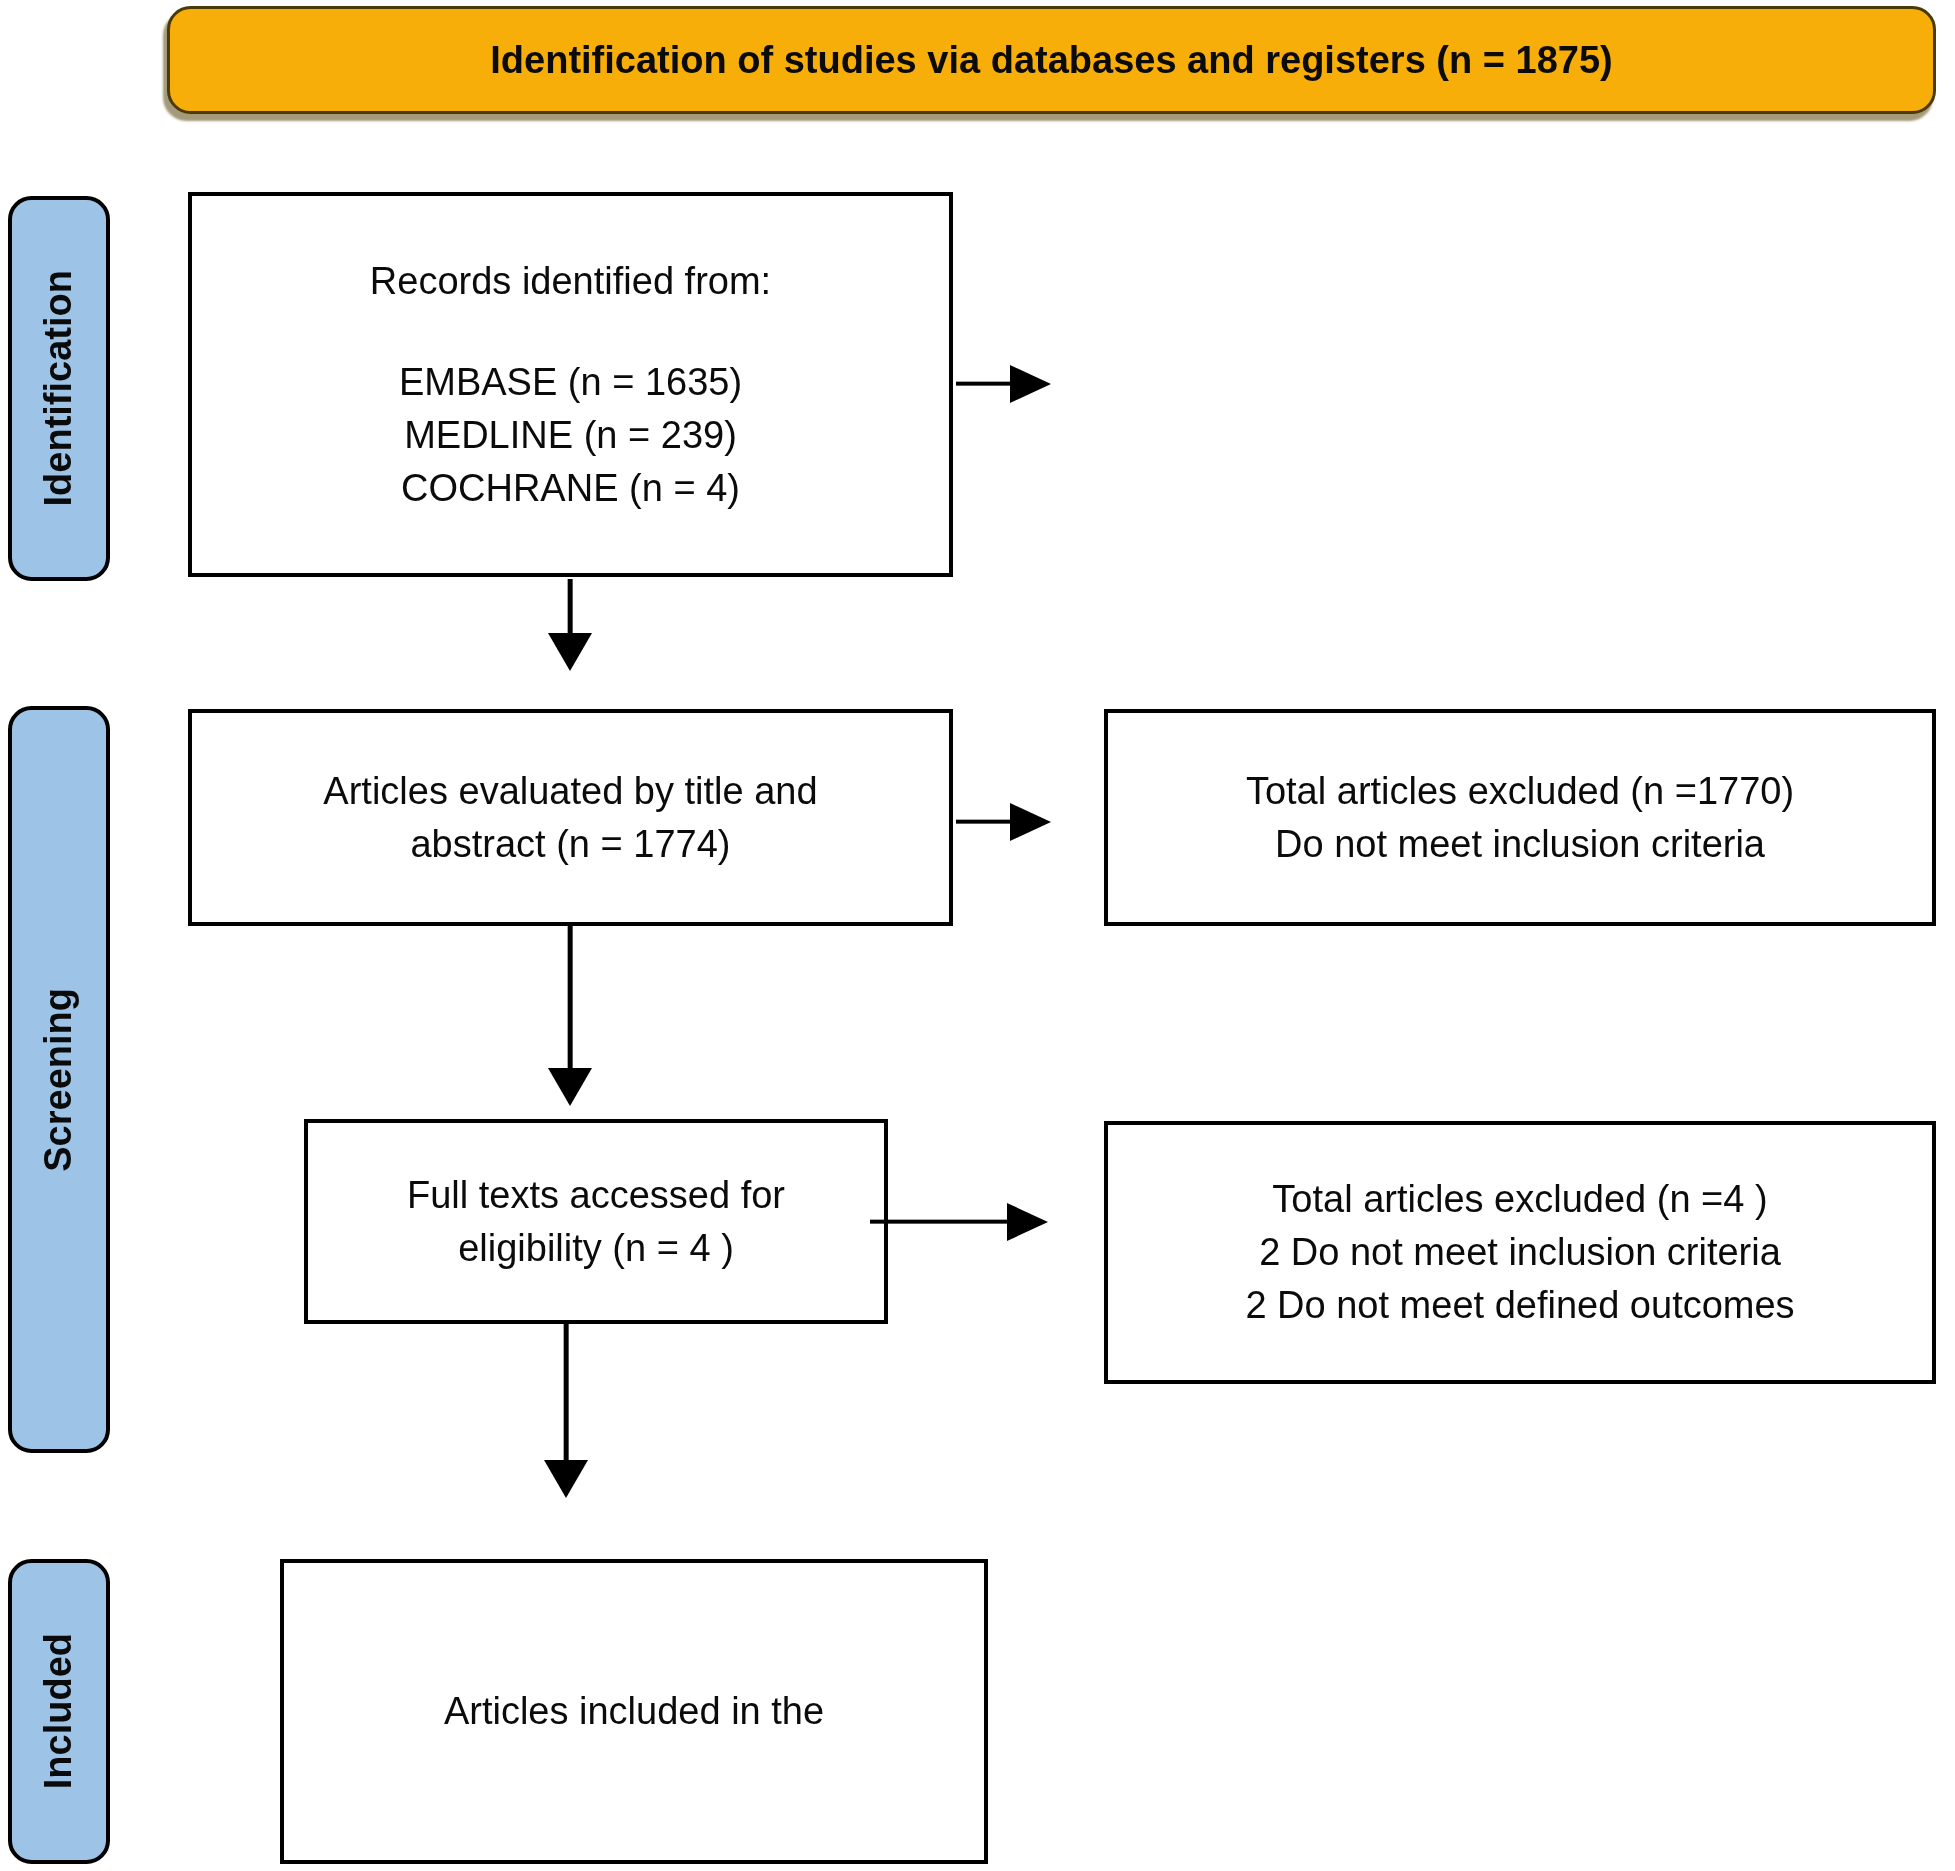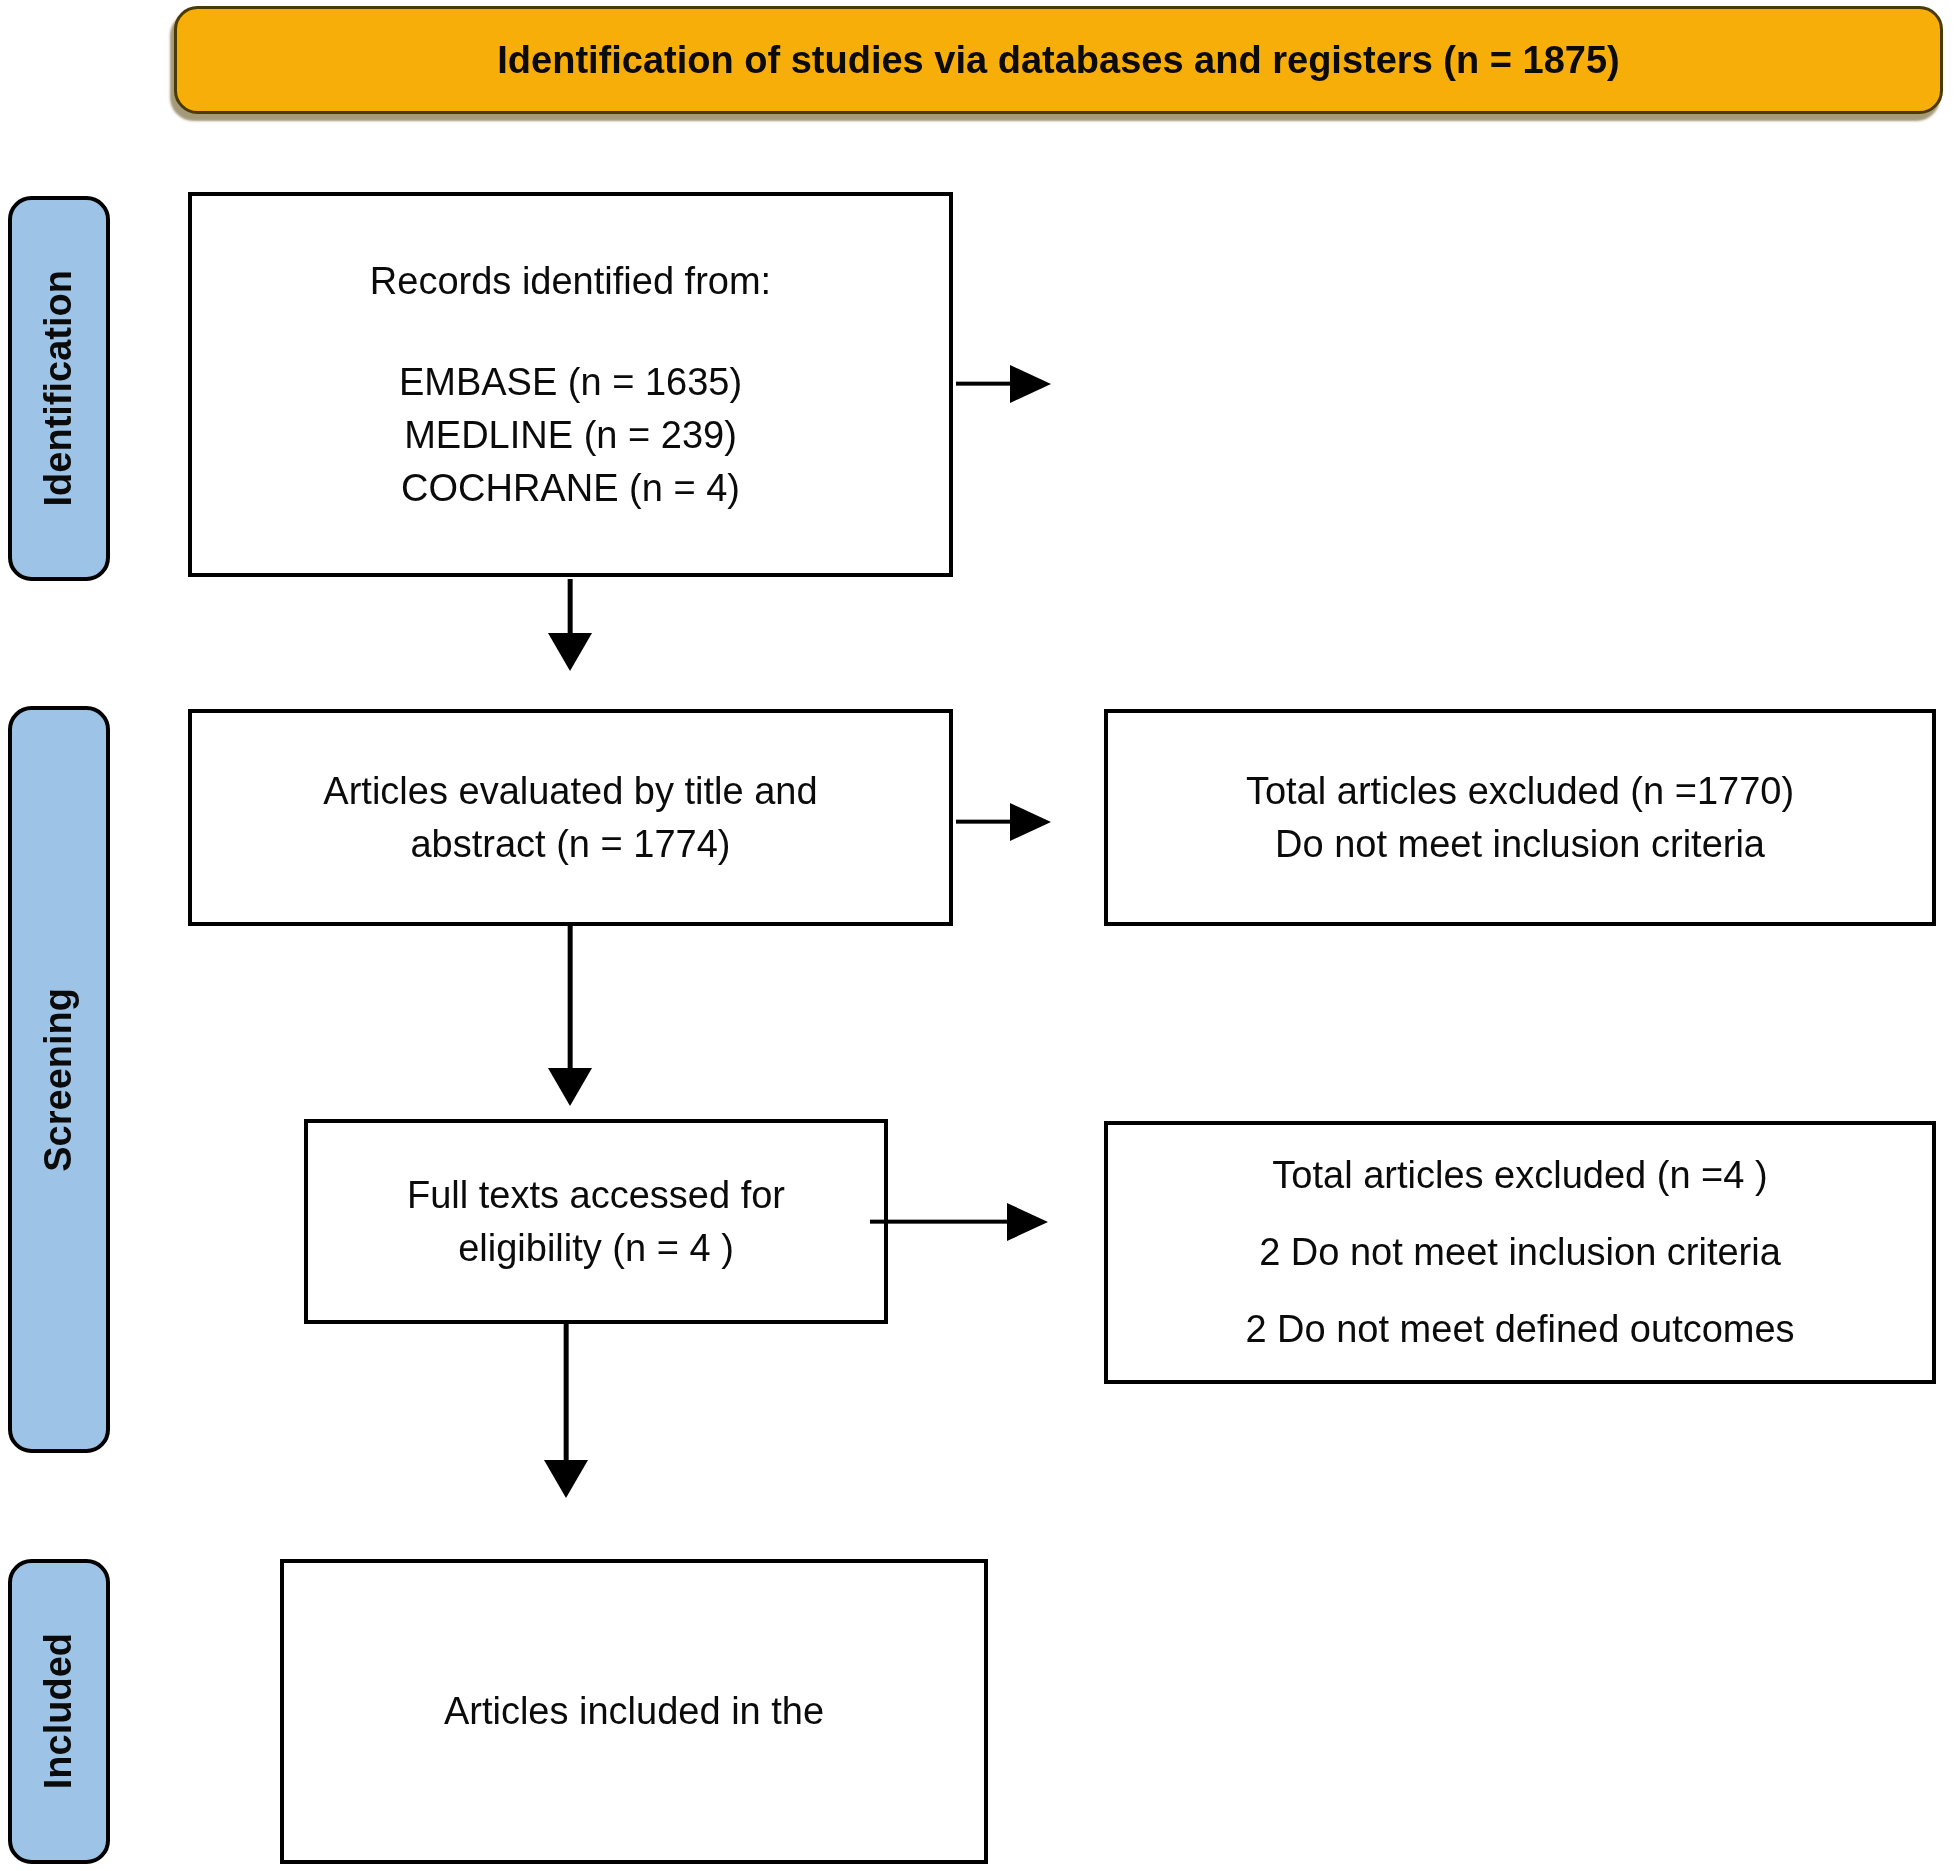--- a/index.html
+++ b/index.html
@@ -14,21 +14,21 @@
     font-family: "Liberation Sans", "DejaVu Sans", sans-serif;
     color: #0b0b0b;
   }
   .canvas {
     position: absolute;
     inset: 0;
   }
   
   .banner {
     position: absolute;
-    left: 174px; top: 6.3px;
+    left: 167px; top: 6.3px;
     width: 1769px; height: 108px;
     background: var(--banner-bg, #F8AE08);
     border: 3.1px solid #4a3a05;
     border-radius: 23.5px;
     box-shadow: -3.9px 6.3px 2.3px rgba(90, 70, 10, 0.55);
     display: flex;
     align-items: center;
     justify-content: center;
     box-sizing: border-box;
   }
@@ -72,21 +72,21 @@
     justify-content: center;
     text-align: center;
     font-size: 38px;
     line-height: 53px;
   }
   .box-records-identified { left: 188px;  top: 192px;  width: 765px;  height: 385px; }
   .box-records-removed    { left: 1091px; top: 260px;  width: 853px; height: 239px; }
   .box-title-abstract     { left: 188px;  top: 709px;  width: 765px;  height: 217px; }
   .box-excl-title         { left: 1104px; top: 709px;  width: 832px; height: 217px; }
   .box-full-text          { left: 304px;  top: 1119px; width: 584px;  height: 205px; }
-  .box-excl-full          { left: 1104px; top: 1121px; width: 832px; height: 263px; gap: 24px; }
+  .box-excl-full          { left: 1104px; top: 1121px; width: 832px; height: 263px; }
   .box-included           { left: 280px;  top: 1559px; width: 708px;  height: 305px; }
   .spacer { height: 48px; }
   .italic { font-style: italic; }
   
   .arrow { position: absolute; }
   .arrow-right .stem {
     position: absolute;
     left: 0; top: 50%;
     transform: translateY(-50%);
     height: 4.7px;

